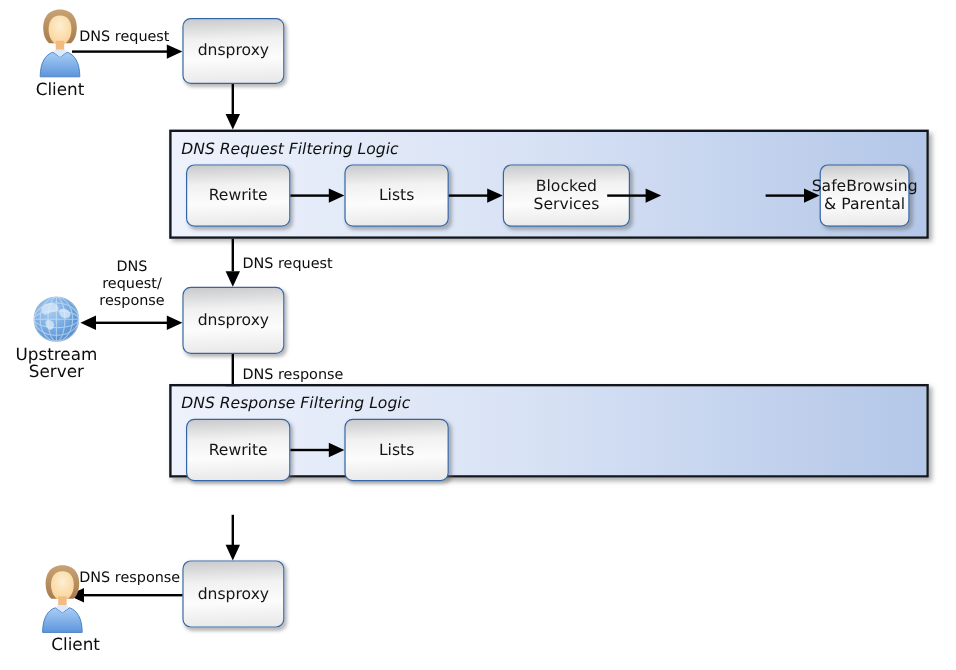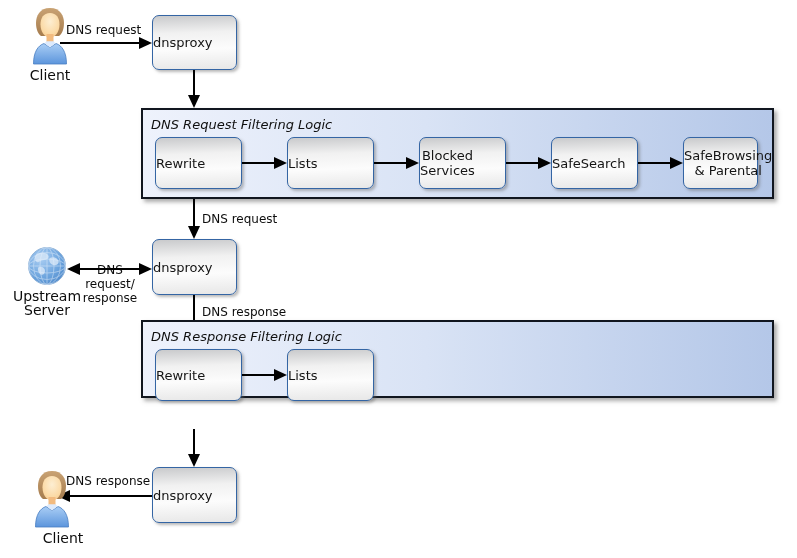--- a/index.html
+++ b/index.html
@@ -15,20 +15,21 @@
   
   .node {
     position: absolute;
     box-sizing: border-box;
     border: 1.5px solid var(--node-border, #3465a4);
     border-radius: 7px;
     background: linear-gradient(178deg, #c9cacc 0%, #f1f1f1 32%, #fcfcfc 62%, #e7e7e7 100%);
     box-shadow: 2px 2px 3px rgba(100,100,100,0.45);
     display: flex;
     align-items: center;
+    justify-content: center;
     text-align: center;
   }
   .node-label {
     font-size: 13px;
     line-height: 15px;
     white-space: pre-line;
     color: #141414;
   }
   
   .group {
@@ -128,30 +129,27 @@
     </div>
     <div class="hline" style="left:99px; top:52px; width:33px;"></div>
     <div class="head head-right" style="left:131px; top:47px;"></div>
 
     <div class="node" style="left:144px; top:27px; width:87px; height:52px;">
       <span class="node-label">Lists</span>
     </div>
     <div class="hline" style="left:231px; top:52px; width:33px;"></div>
     <div class="head head-right" style="left:263px; top:47px;"></div>
 
-    <div class="node" style="left:276px; top:27px; width:87px; height:52px;">
+    <div class="node" style="left:276px; top:27px; width:106px; height:52px;">
       <span class="node-label">Blocked
 Services</span>
     </div>
     <div class="hline" style="left:363px; top:52px; width:33px;"></div>
     <div class="head head-right" style="left:395px; top:47px;"></div>
 
-    <div class="node" style="left:408px; top:27px; width:87px; height:52px;">
-      <span class="node-label">SafeSearch</span>
-    </div>
     <div class="hline" style="left:495px; top:52px; width:33px;"></div>
     <div class="head head-right" style="left:527px; top:47px;"></div>
 
     <div class="node" style="left:540px; top:27px; width:75px; height:52px;">
       <span class="node-label">SafeBrowsing
 &amp; Parental</span>
     </div>
   </div>
 
   <div class="edge-label" style="left:202px; top:212px;">DNS request</div>
@@ -183,21 +181,21 @@
         <ellipse cx="20" cy="20" rx="7" ry="18.5"></ellipse>
         <ellipse cx="20" cy="20" rx="13.5" ry="18.5"></ellipse>
         <line x1="1.5" y1="20" x2="38.5" y2="20"></line>
         <line x1="20" y1="1.5" x2="20" y2="38.5"></line>
       </g>
     </svg>
     <div class="actor-label">Upstream
 Server</div>
   </div>
 
-  <div class="edge-label" style="left:72px; top:215px; width:76px; text-align:center;margin-top:48px;">DNS
+  <div class="edge-label" style="left:72px; top:215px; width:76px; text-align:center;">DNS
 request/
 response</div>
   <div class="head head-left" style="left:67px; top:263px;"></div>
   <div class="hline" style="left:79px; top:268px; width:61px;"></div>
   <div class="head head-right" style="left:139px; top:263px;"></div>
 
   <div class="edge-label" style="left:202px; top:305px;">DNS response</div>
   <div class="vline" style="left:193px; top:295px; height:27px;"></div>
   <div class="head head-down" style="left:188px; top:322px;"></div>
 

